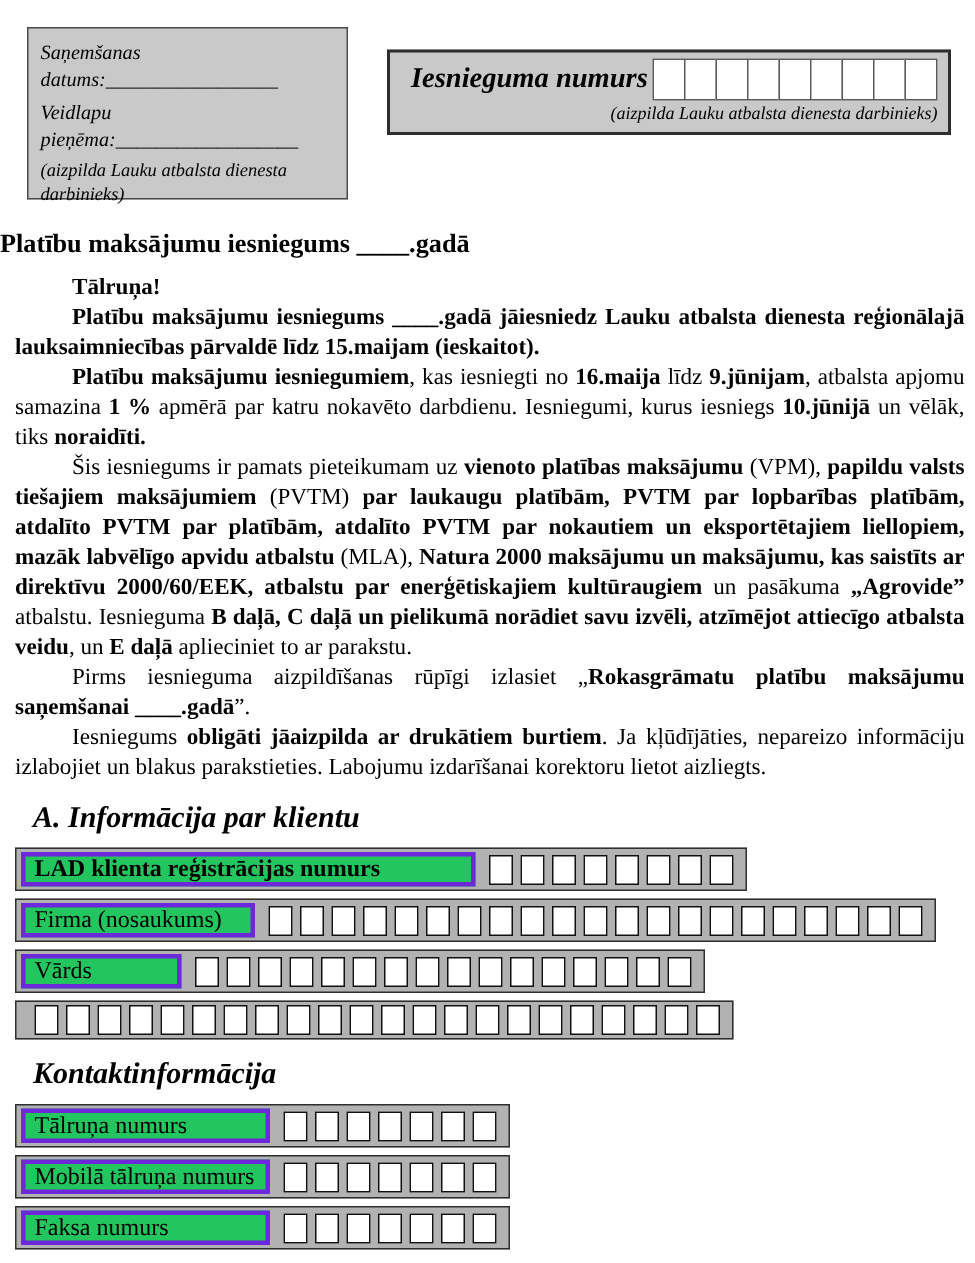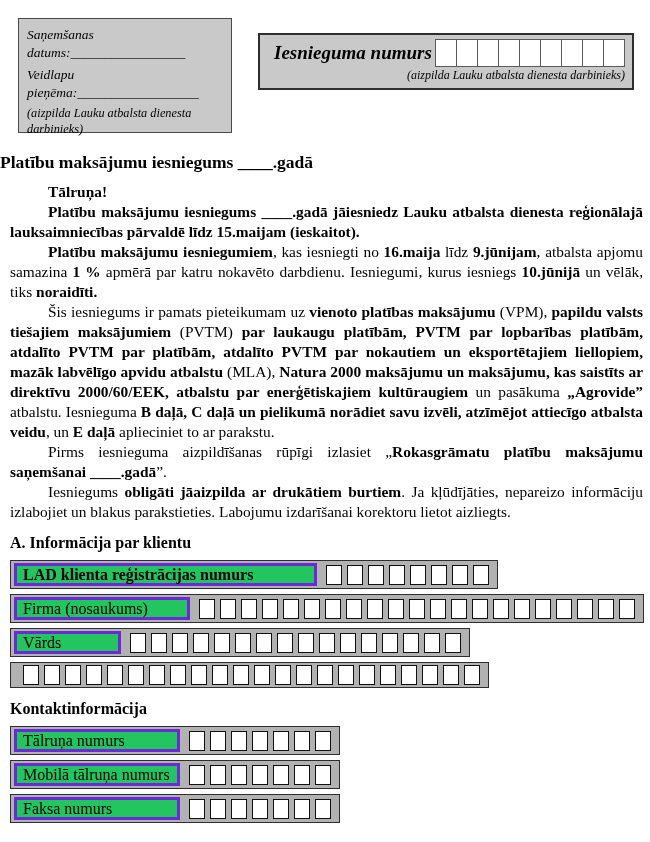--- a/index.html
+++ b/index.html
@@ -25,36 +25,36 @@
   .number-label{font-weight:bold;font-style:italic;font-size:19px;flex:1;padding-left:8px;white-space:nowrap;}
   .number-cells{display:flex;margin-right:2px;}
   .number-cells > div{width:20px;height:26px;background:#ffffff;border:1px solid #5a5a5a;margin-left:-1px;}
   .number-note{text-align:right;font-style:italic;font-size:12px;margin-top:1px;padding-right:2px;}
   
   .page-title{text-align:left;font-size:17.5px;font-weight:bold;margin:12px 0 9px 0;}
   .intro{margin:0 7px 0 10px;font-size:15.4px;line-height:20px;text-align:justify;}
   .intro p{margin:0;text-indent:38px;}
   .intro b{font-weight:bold;}
   
-  .section-heading{font-weight:bold;font-size:16px;margin:12px 0 8px 10px;}
+  .section-heading{font-weight:bold;font-style:italic;font-size:20px;margin:12px 0 8px 22px;}
   
   .form-rows{margin-left:10px;}
   .form-row{
     display:flex;align-items:center;width:fit-content;
     border:1px solid #2e2e2e;background:#b2b2b2;padding:2px 3px;margin-bottom:5px;
   }
   .label-cell{
     background:#22c55e;border:3px solid #6d28d9;box-sizing:border-box;
     height:23px;display:flex;align-items:center;padding:0 0 0 6px;
     font-size:16px;white-space:nowrap;
   }
   .cells{display:flex;align-items:center;margin-left:9px;}
   .cells > div{width:14px;height:18px;background:#ffffff;border:1px solid #101010;margin-right:5px;}
   .row-lad .label-cell{width:303px;font-weight:bold;}
-  .row-firma .label-cell{width:176px;}
+  .row-firma .label-cell{width:156px;}
   .row-vards .label-cell{width:107px;}
   .row-uzvards .label-cell{width:107px;}
   .row-phone .label-cell{width:166px;}
 </style>
 </head>
 <body>
 
 <div class="header">
   <div class="receipt-box">
     <div class="receipt-line">Saņemšanas datums:_________________</div>

